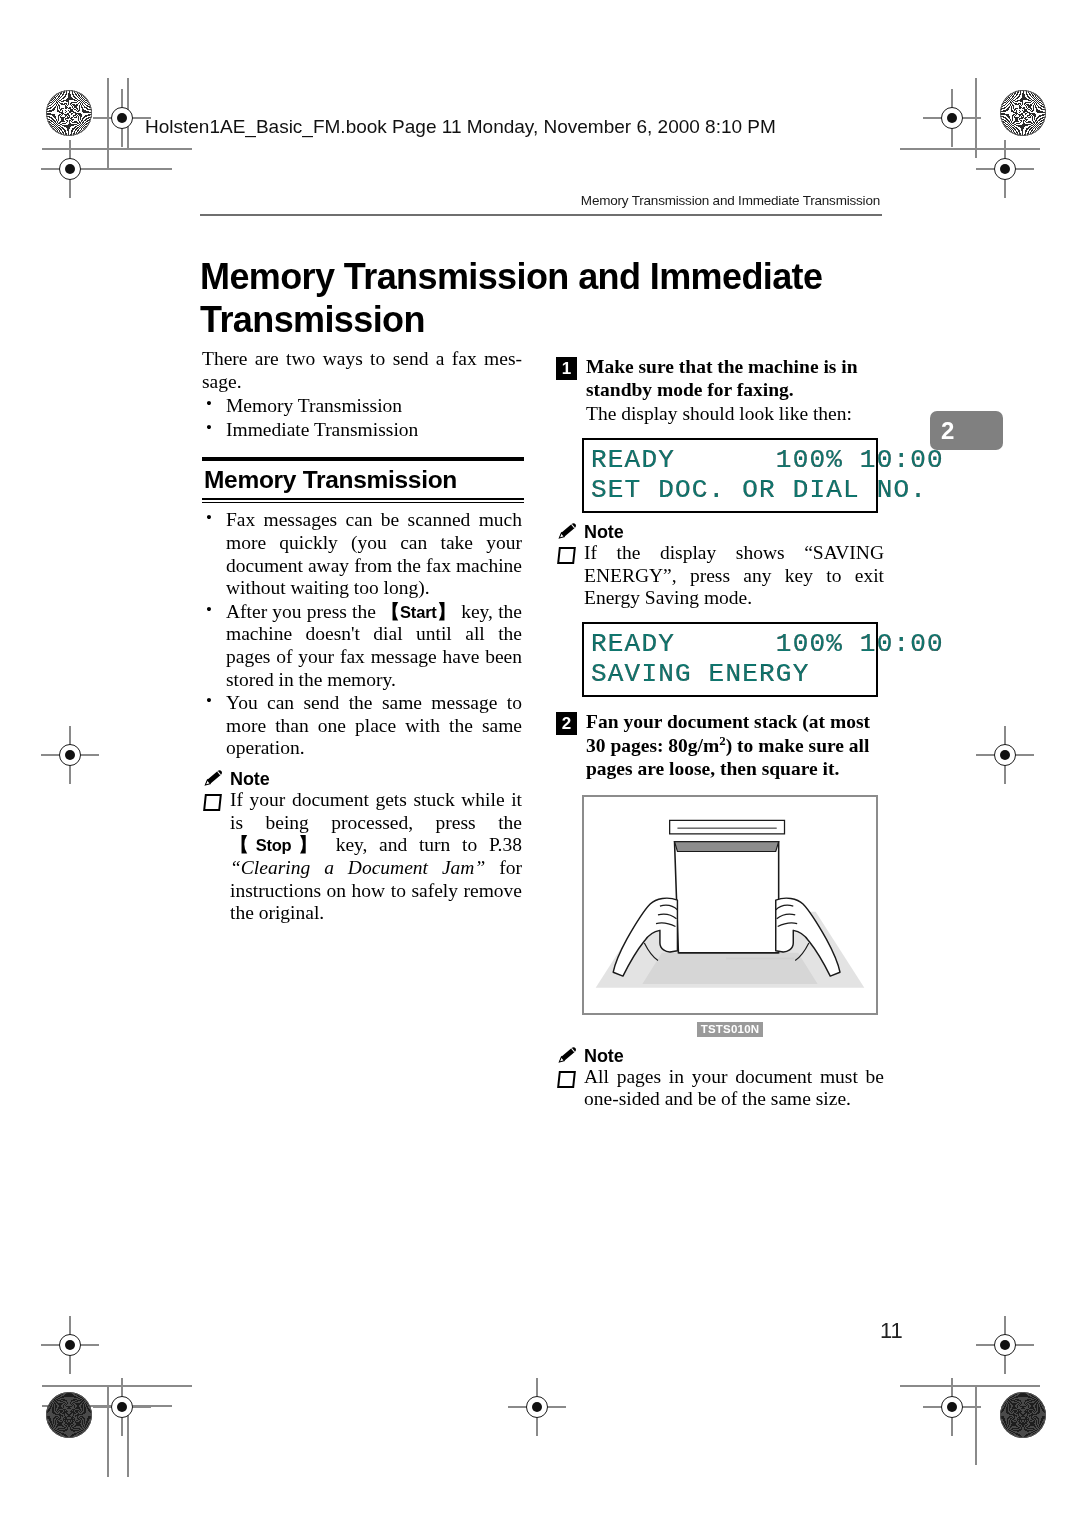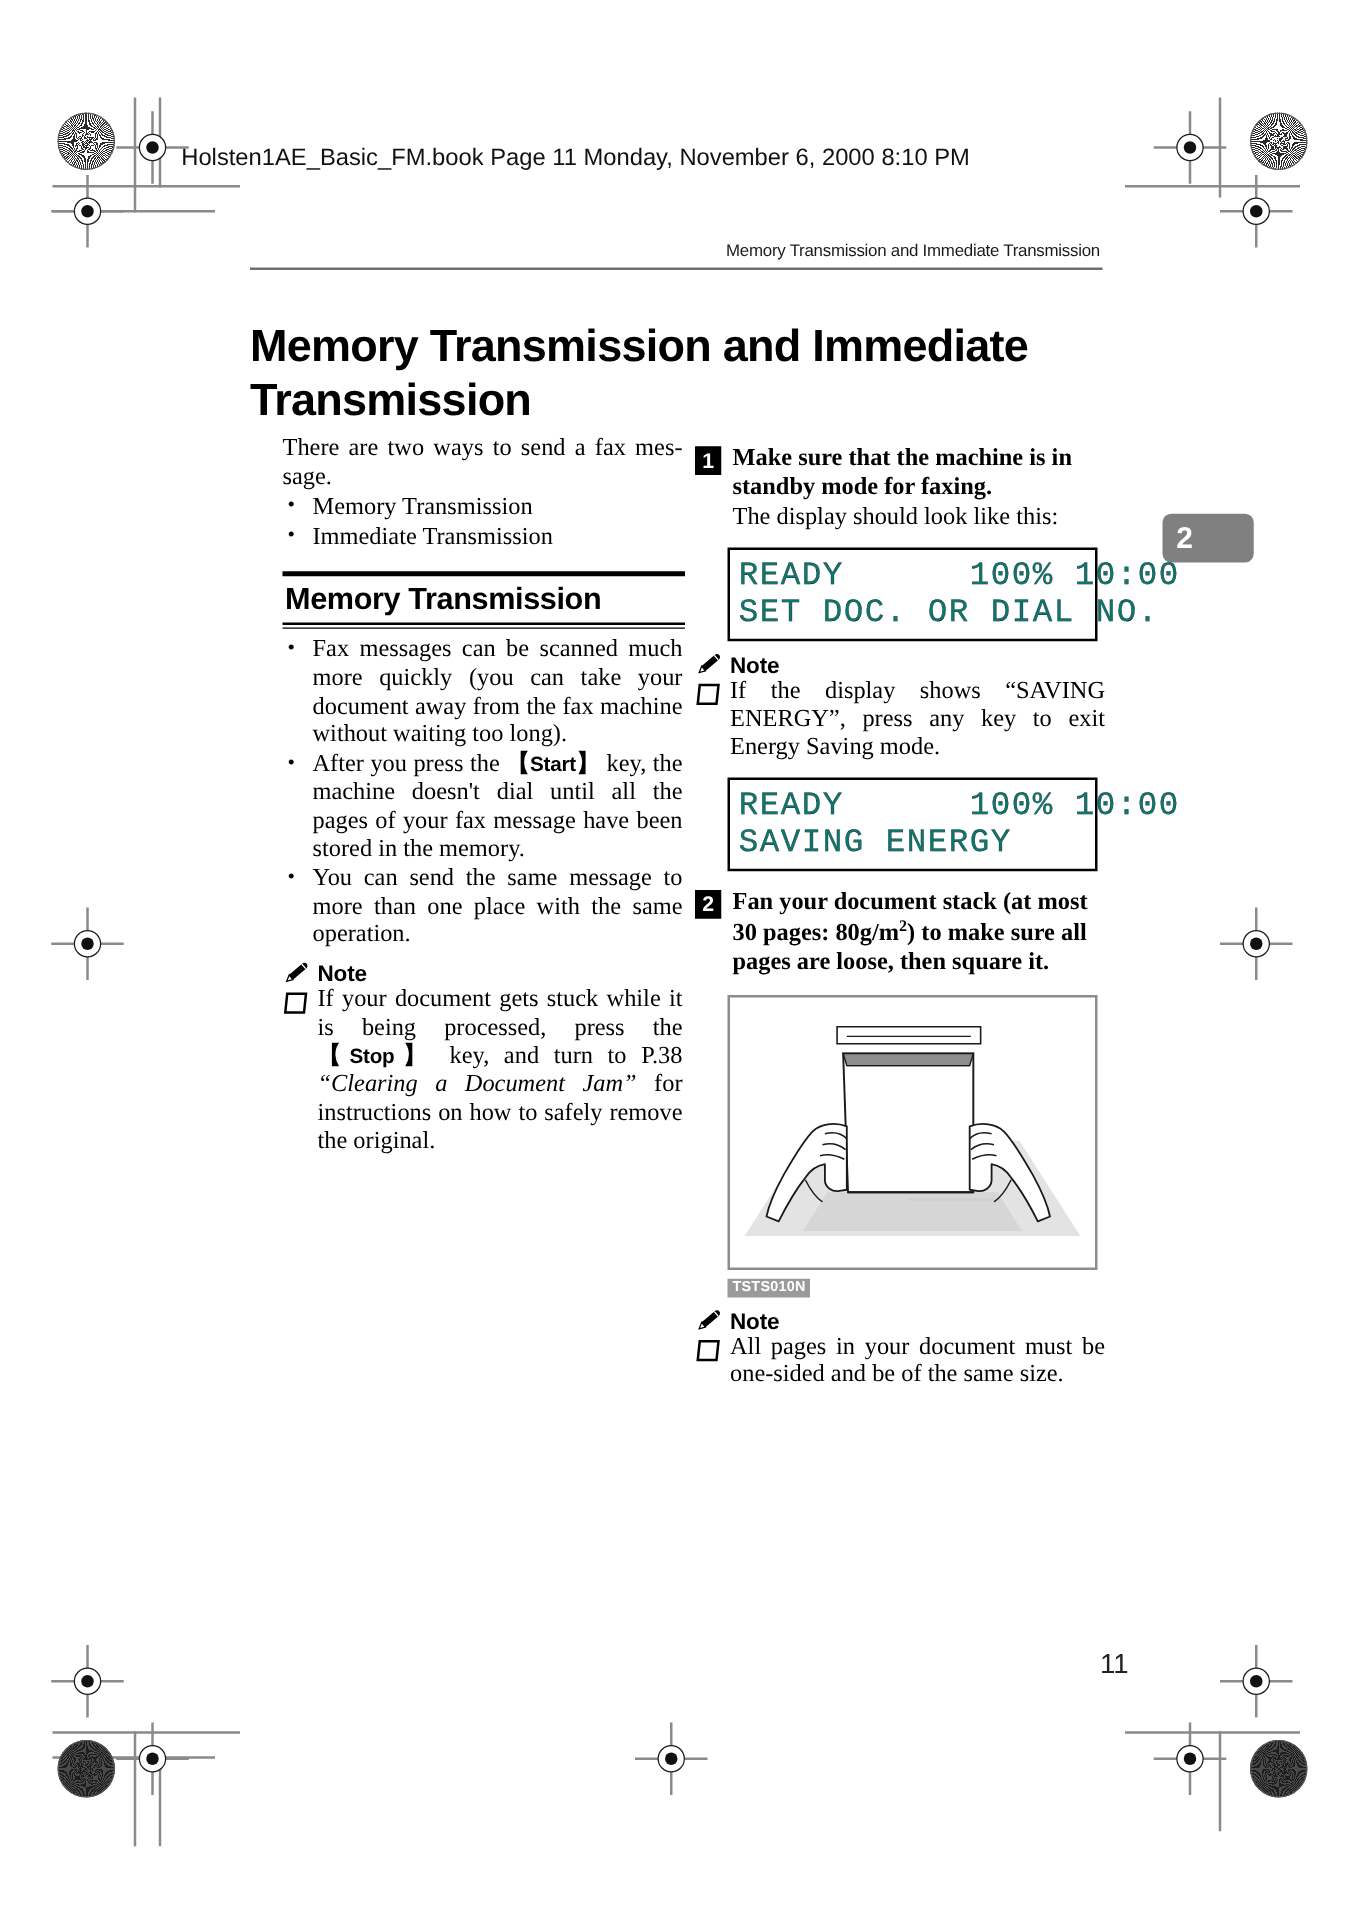--- a/index.html
+++ b/index.html
@@ -109,21 +109,20 @@
     padding-left: 11px;
     box-sizing: border-box;
   }
 
   
   .col-left {
     position: absolute;
     left: 202px;
     top: 348px;
     width: 320px;
-    margin-left: 24px;
   }
   .col-right {
     position: absolute;
     left: 556px;
     top: 356px;
     width: 328px;
   }
 
   p.body {
     margin: 0 0 1px 0;
@@ -290,21 +289,21 @@
   }
   .figure-box {
     border: 2.4px solid #8c8c8c;
     background: #fff;
     width: 100%;
     box-sizing: border-box;
   }
   .figure svg { display: block; width: 100%; height: auto; }
   .figure-code {
     margin-top: 4px;
-    text-align: left;
+    text-align: center;
   }
   .figure-code span {
     display: inline-block;
     background: #9a9a9a;
     color: #fff;
     font-family: "Liberation Sans", sans-serif;
     font-size: 11.5px;
     font-weight: bold;
     letter-spacing: 0.2px;
     padding: 1px 4px 2px 4px;
@@ -466,21 +465,21 @@
   </div>
 
 </div>
 
 <div class="col-right">
 
   <div class="step">
     <span class="step-num">1</span>
     <span class="step-text">Make sure that the machine is in standby mode for faxing.</span>
   </div>
-  <div class="step-sub">The display should look like this:</div>
+  <div class="step-sub">The display should look like then:</div>
 
   <div class="lcd">
     <div class="lcd-line">READY      100% 10:00</div>
     <div class="lcd-line">SET DOC. OR DIAL NO.</div>
   </div>
 
   <div class="note-head">
     <svg class="note-icon" viewBox="0 0 24 20">
       <path d="M3.5 17.2 L5.8 11.4 L17.4 1.6 C18.6 0.6 20.4 0.9 21.3 2.1 C22.2 3.3 21.9 5.0 20.7 6.0 L9.1 15.8 Z" fill="#000"></path>
       <path d="M5.9 11.5 L9.0 15.7 L3.6 17.1 Z" fill="#fff" stroke="#000" stroke-width="1.1"></path>

